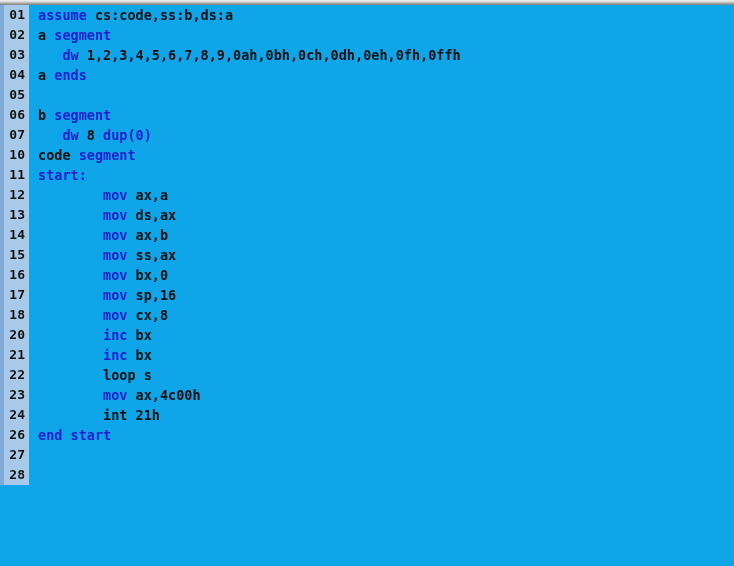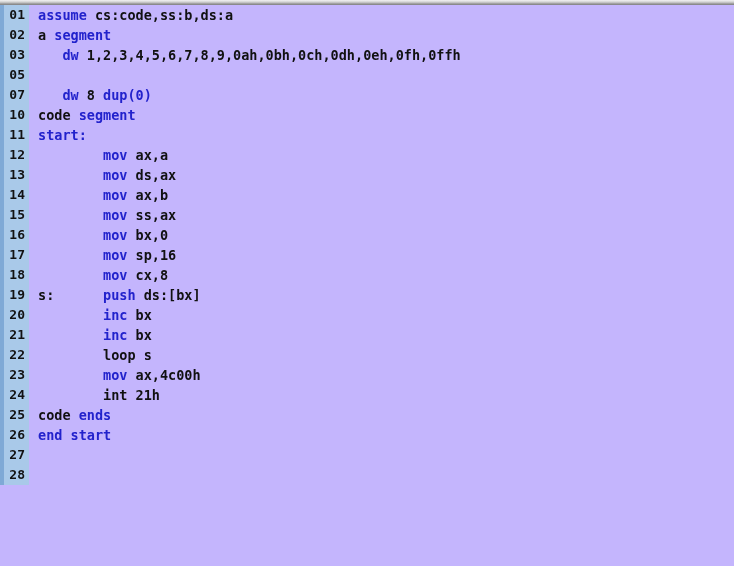--- a/index.html
+++ b/index.html
@@ -33,21 +33,21 @@
     background: linear-gradient(to bottom, #f2f2f2 0%, #d6d6d6 45%, #b6b6b6 75%, #8f8f8f 100%);
     border-bottom: 1px solid #8a8a8a;
     box-sizing: border-box;
   }
 
   #code-area {
     position: absolute;
     top: 5px; left: 0;
     width: 734px;
     height: 561px;
-    background: #c4b5fd;
+    background: #0ea5e9;
     overflow: hidden;
   }
 
   .code-line {
     display: flex;
     align-items: stretch;
     height: 20px;
     line-height: 20px;
     white-space: pre;
   }
@@ -88,36 +88,36 @@
 
 <div id="editor-window">
 
   <div id="title-strip"></div>
 
   <div id="code-area">
 
   <div class="code-line"><div class="gutter"><span class="gutter-inner">01</span></div><div class="line-text"><span class="kw">assume</span><span class="op"> cs:code,ss:b,ds:a</span></div></div>
       <div class="code-line"><div class="gutter"><span class="gutter-inner">02</span></div><div class="line-text"><span class="op">a </span><span class="kw">segment</span></div></div>
       <div class="code-line"><div class="gutter"><span class="gutter-inner">03</span></div><div class="line-text"><span class="op">   </span><span class="kw">dw</span><span class="op"> 1,2,3,4,5,6,7,8,9,0ah,0bh,0ch,0dh,0eh,0fh,0ffh</span></div></div>
+      <div class="code-line"><div class="gutter"><span class="gutter-inner">04</span></div><div class="line-text"><span class="op">a </span><span class="kw">ends</span></div></div>
       <div class="code-line"><div class="gutter"><span class="gutter-inner">05</span></div><div class="line-text"><span class="op"></span></div></div>
+      <div class="code-line"><div class="gutter"><span class="gutter-inner">06</span></div><div class="line-text"><span class="op">b </span><span class="kw">segment</span></div></div>
       <div class="code-line"><div class="gutter"><span class="gutter-inner">07</span></div><div class="line-text"><span class="op">   </span><span class="kw">dw</span><span class="op"> 8 </span><span class="kw">dup(0)</span></div></div>
       <div class="code-line"><div class="gutter"><span class="gutter-inner">10</span></div><div class="line-text"><span class="op">code </span><span class="kw">segment</span></div></div>
       <div class="code-line"><div class="gutter"><span class="gutter-inner">11</span></div><div class="line-text"><span class="kw">start:</span></div></div>
       <div class="code-line"><div class="gutter"><span class="gutter-inner">12</span></div><div class="line-text"><span class="op">        </span><span class="kw">mov</span><span class="op"> ax,a</span></div></div>
       <div class="code-line"><div class="gutter"><span class="gutter-inner">13</span></div><div class="line-text"><span class="op">        </span><span class="kw">mov</span><span class="op"> ds,ax</span></div></div>
       <div class="code-line"><div class="gutter"><span class="gutter-inner">14</span></div><div class="line-text"><span class="op">        </span><span class="kw">mov</span><span class="op"> ax,b</span></div></div>
       <div class="code-line"><div class="gutter"><span class="gutter-inner">15</span></div><div class="line-text"><span class="op">        </span><span class="kw">mov</span><span class="op"> ss,ax</span></div></div>
       <div class="code-line"><div class="gutter"><span class="gutter-inner">16</span></div><div class="line-text"><span class="op">        </span><span class="kw">mov</span><span class="op"> bx,0</span></div></div>
       <div class="code-line"><div class="gutter"><span class="gutter-inner">17</span></div><div class="line-text"><span class="op">        </span><span class="kw">mov</span><span class="op"> sp,16</span></div></div>
       <div class="code-line"><div class="gutter"><span class="gutter-inner">18</span></div><div class="line-text"><span class="op">        </span><span class="kw">mov</span><span class="op"> cx,8</span></div></div>
-      <div class="code-line"><div class="gutter"><span class="gutter-inner">19</span></div><div class="line-text"><span class="op">s:      </span><span class="kw">push</span><span class="op"> ds:[bx]</span></div></div>
       <div class="code-line"><div class="gutter"><span class="gutter-inner">20</span></div><div class="line-text"><span class="op">        </span><span class="kw">inc</span><span class="op"> bx</span></div></div>
       <div class="code-line"><div class="gutter"><span class="gutter-inner">21</span></div><div class="line-text"><span class="op">        </span><span class="kw">inc</span><span class="op"> bx</span></div></div>
       <div class="code-line"><div class="gutter"><span class="gutter-inner">22</span></div><div class="line-text"><span class="op">        loop s</span></div></div>
       <div class="code-line"><div class="gutter"><span class="gutter-inner">23</span></div><div class="line-text"><span class="op">        </span><span class="kw">mov</span><span class="op"> ax,4c00h</span></div></div>
       <div class="code-line"><div class="gutter"><span class="gutter-inner">24</span></div><div class="line-text"><span class="op">        int 21h</span></div></div>
-      <div class="code-line"><div class="gutter"><span class="gutter-inner">25</span></div><div class="line-text"><span class="op">code </span><span class="kw">ends</span></div></div>
       <div class="code-line"><div class="gutter"><span class="gutter-inner">26</span></div><div class="line-text"><span class="kw">end start</span></div></div>
       <div class="code-line"><div class="gutter"><span class="gutter-inner">27</span></div><div class="line-text"><span class="op"></span></div></div>
       <div class="code-line"><div class="gutter"><span class="gutter-inner">28</span></div><div class="line-text"><span class="op"></span></div></div>
     </div>
 
 </div>
 
 </body></html>

